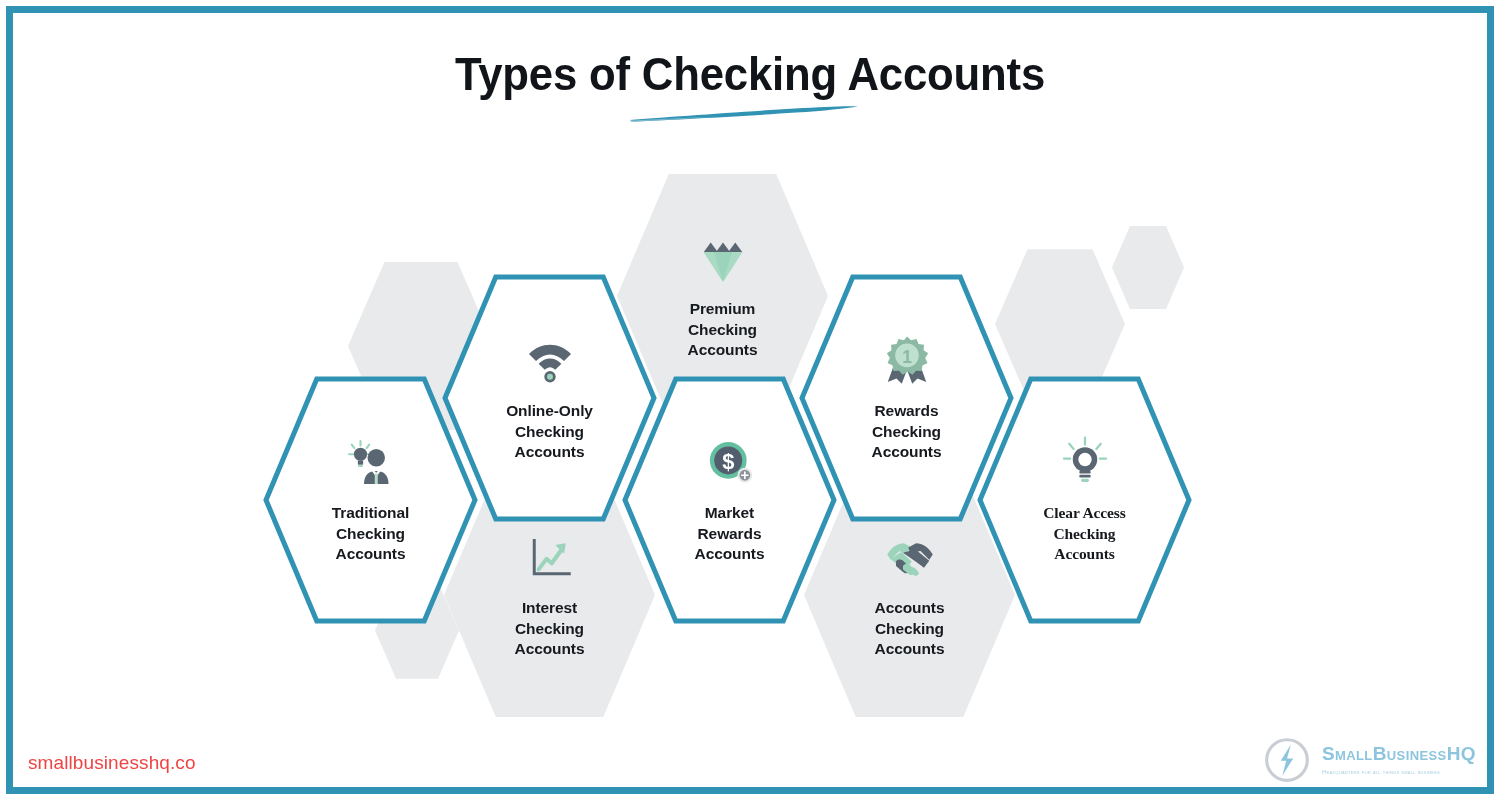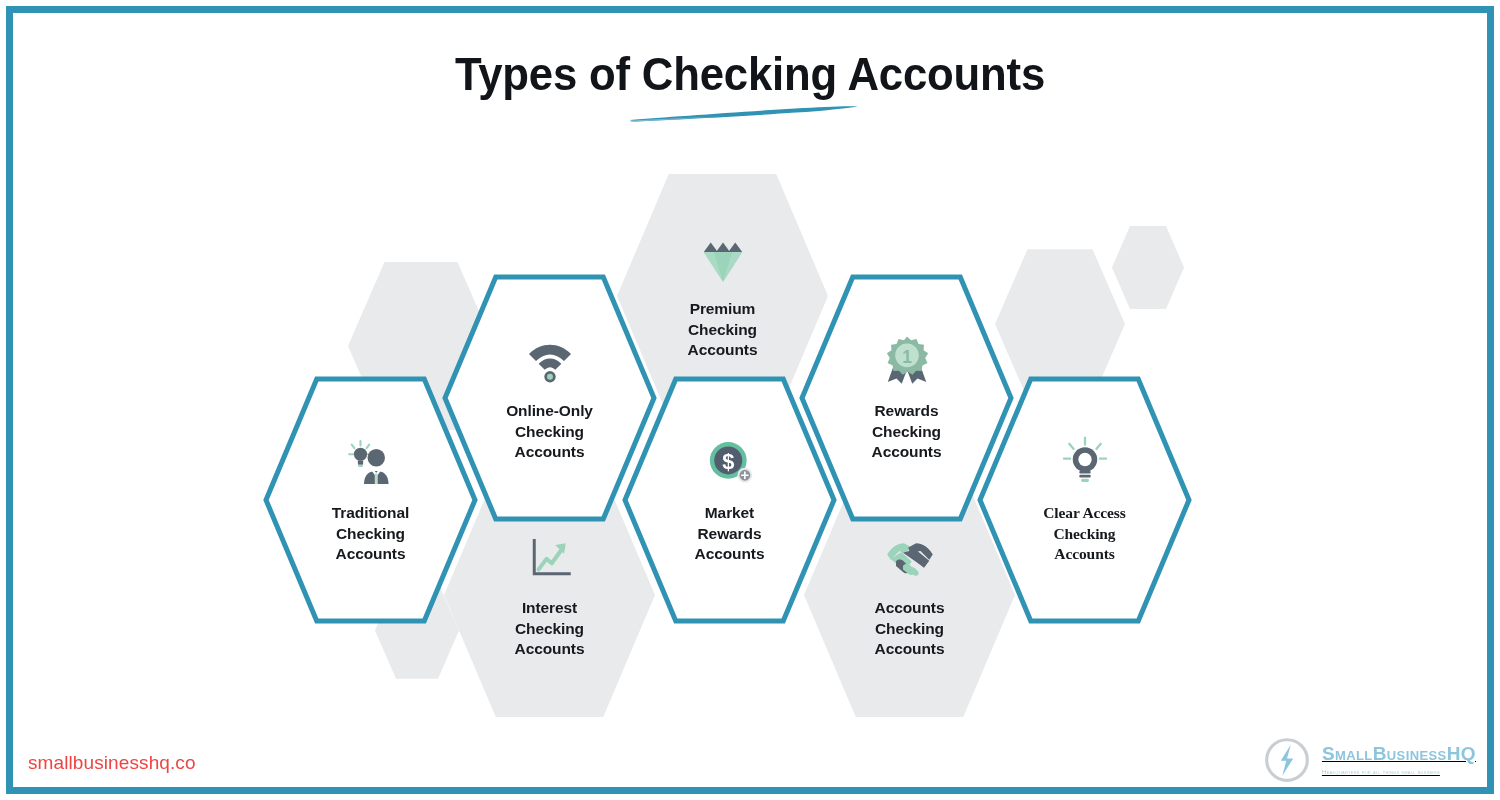--- a/index.html
+++ b/index.html
@@ -82,21 +82,21 @@
     font-size:19px;
     color:#ef4444;
     letter-spacing:0.1px;
   }
   .brand{
     position:absolute;
     right:24px;top:735px;
     display:flex;align-items:center;gap:10px;
   }
   .brand-mark{width:50px;height:50px;flex:0 0 auto;}
-  .brand-text{display:flex;flex-direction:column;gap:6px;text-decoration:underline;}
+  .brand-text{display:flex;flex-direction:column;gap:6px;}
   .brand-name{
     font-size:19px;
     font-weight:bold;
     color:#8cc5dd;
     font-variant:small-caps;
     letter-spacing:0.4px;
     line-height:1;
   }
   .brand-tag{
     font-size:6.2px;

